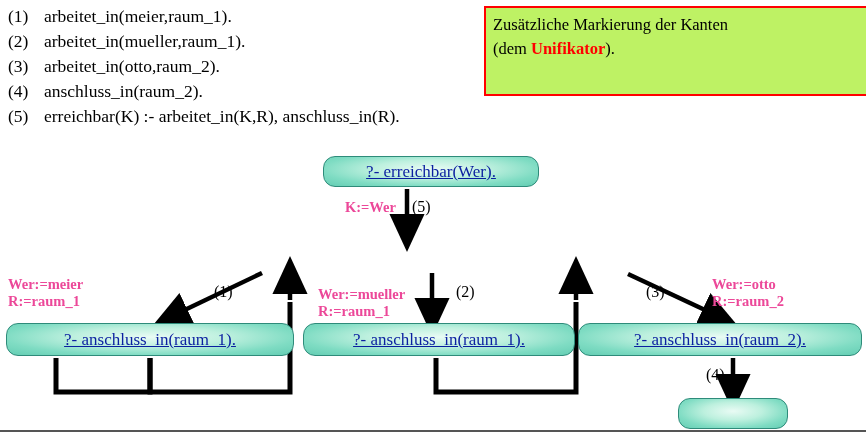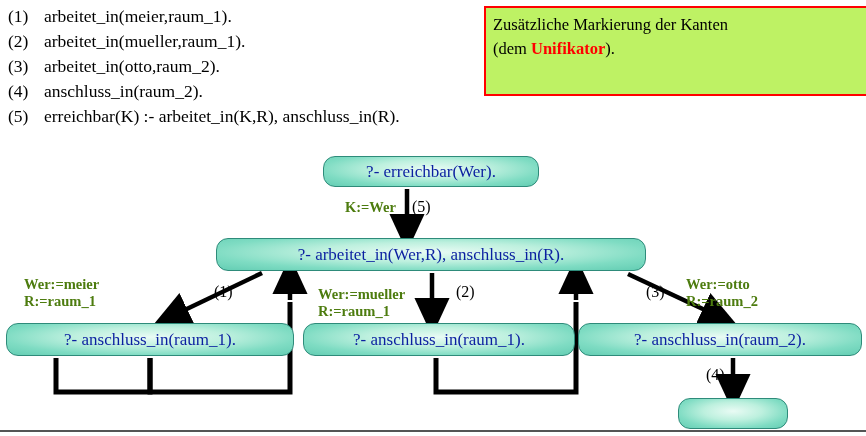--- a/index.html
+++ b/index.html
@@ -74,50 +74,51 @@
     background:
       radial-gradient(ellipse at 50% 42%,
         #e9fbf4 0%, #bdf0de 38%, #7fdcc3 72%, #63cdb3 100%);
     color: #0a1fa0;
     font-size: 17px;
     display: flex;
     align-items: center;
     justify-content: center;
     white-space: nowrap;
     box-shadow: 0 0 0 0 rgba(0,0,0,0);
+    text-decoration: underline;
   }
 
   #node-root   { left: 323px; top: 156px; width: 216px; height: 31px; }
   #node-body   { left: 216px; top: 238px; width: 430px; height: 33px; }
   #node-left   { left: 6px;   top: 323px; width: 288px; height: 33px; }
   #node-mid    { left: 303px; top: 323px; width: 272px; height: 33px; }
   #node-right  { left: 578px; top: 323px; width: 284px; height: 33px; }
   #node-empty  { left: 678px; top: 398px; width: 110px; height: 31px; }
 
   
   .edge-label {
     position: absolute;
-    color: #4d7c0f;
+    color: #ec4899;
     font-weight: bold;
     font-size: 14.5px;
     line-height: 17px;
     white-space: nowrap;
   }
   .rule-label {
     position: absolute;
     color: #000000;
     font-size: 16px;
     line-height: 18px;
     white-space: nowrap;
   }
 
   #lbl-k        { left: 345px; top: 199px; }
-  #lbl-wer-meier{ left: 24px;   top: 276px; }
+  #lbl-wer-meier{ left: 8px;   top: 276px; }
   #lbl-wer-mue  { left: 318px; top: 286px; }
-  #lbl-wer-otto { left: 686px; top: 276px; }
+  #lbl-wer-otto { left: 712px; top: 276px; }
 
   #rule-5 { left: 412px; top: 198px; }
   #rule-1 { left: 214px; top: 283px; }
   #rule-2 { left: 456px; top: 283px; }
   #rule-3 { left: 646px; top: 283px; }
   #rule-4 { left: 706px; top: 366px; }
 
   
   #arrows {
     position: absolute;
@@ -190,21 +191,20 @@
     <path d="M150,392 L150,392" fill="none" stroke="#000000" stroke-width="5"></path>
     <path d="M150,358 L150,392 L290,392 L290,302" fill="none" stroke="#000000" stroke-width="5"></path>
 
     <path d="M436,358 L436,392 L576,392 L576,302" fill="none" stroke="#000000" stroke-width="5"></path>
     <line x1="576" y1="300" x2="576" y2="275" stroke="#000000" stroke-width="4.5" marker-end="url(#ah)"></line>
 
     <line x1="733" y1="358" x2="733" y2="393" stroke="#000000" stroke-width="4.5" marker-end="url(#ah)"></line>
   </svg>
 
   <div class="node" id="node-root">?- erreichbar(Wer).</div>
-  <div class="node" id="node-body">?- arbeitet_in(Wer,R), anschluss_in(R).</div>
   <div class="node" id="node-left">?- anschluss_in(raum_1).</div>
   <div class="node" id="node-mid">?- anschluss_in(raum_1).</div>
   <div class="node" id="node-right">?- anschluss_in(raum_2).</div>
   <div class="node" id="node-empty"></div>
 
   <div class="edge-label" id="lbl-k">K:=Wer</div>
 
   <div class="edge-label" id="lbl-wer-meier">
     <div>Wer:=meier</div>
     <div>R:=raum_1</div>

